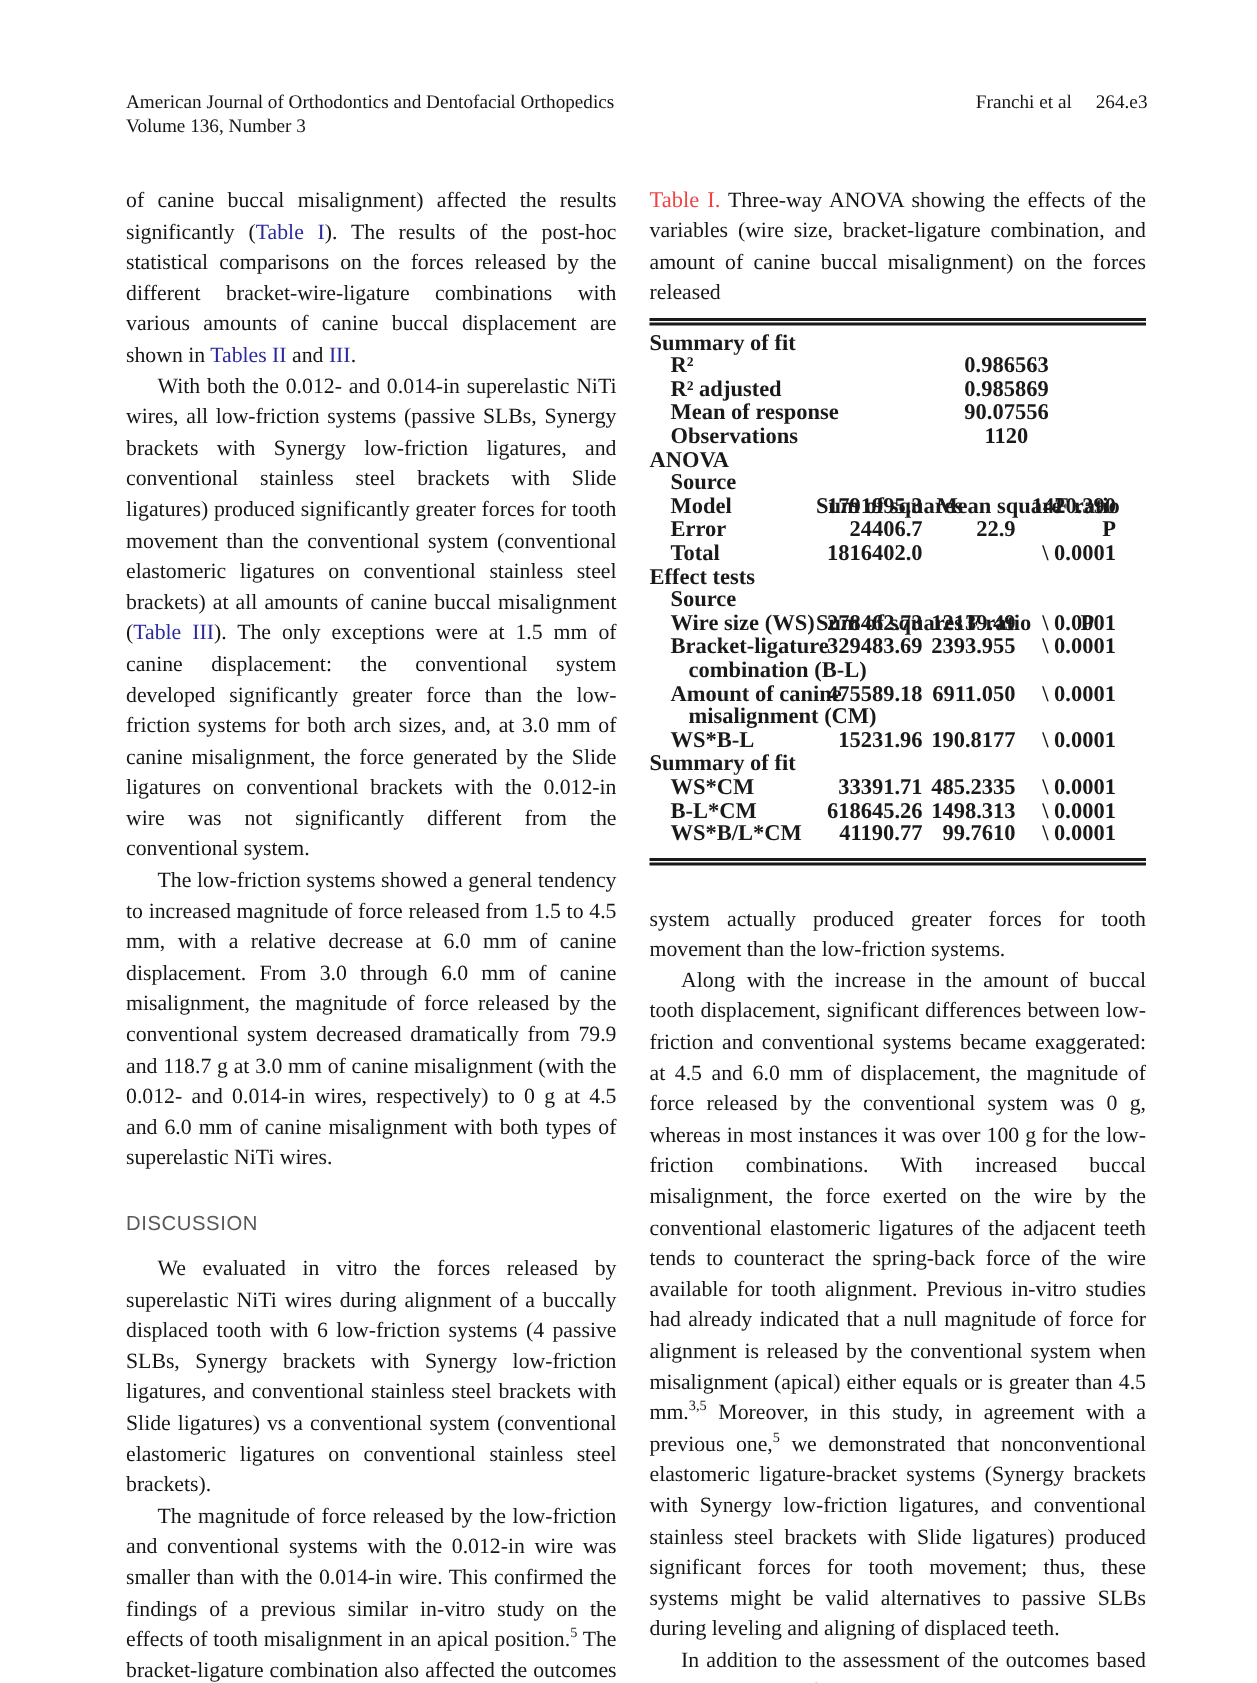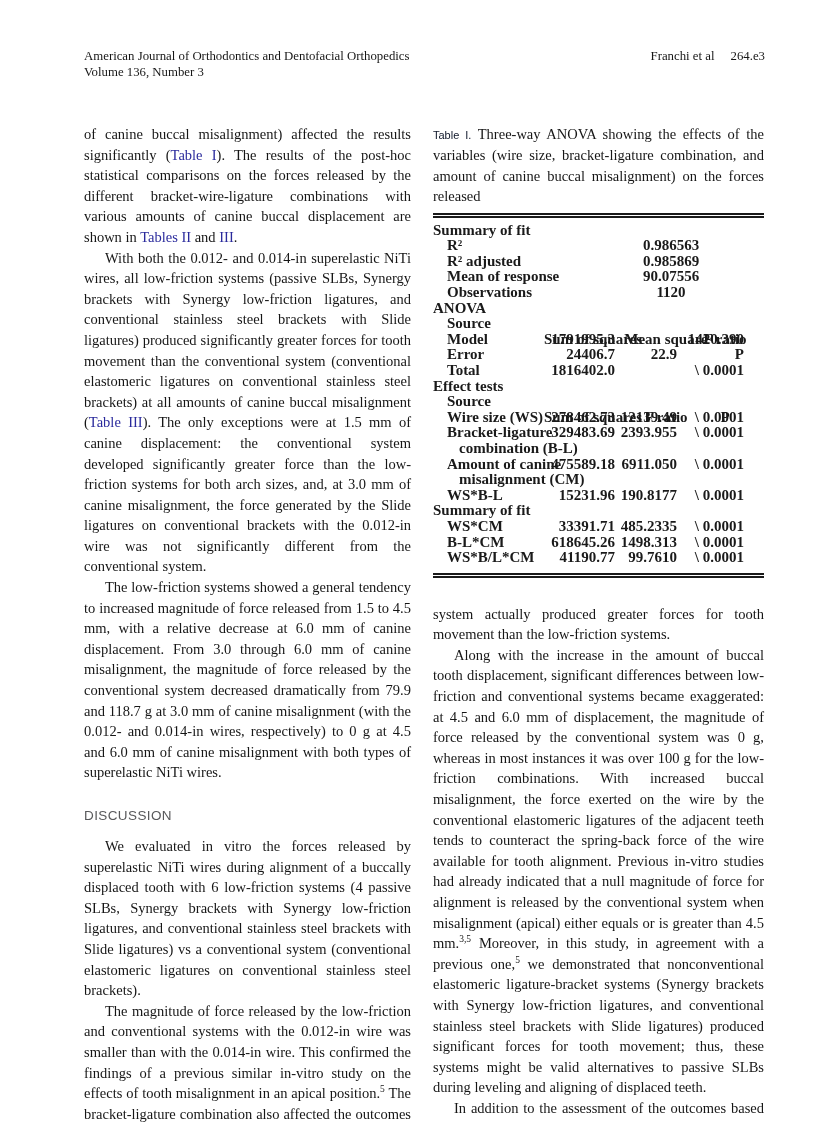--- a/index.html
+++ b/index.html
@@ -2,38 +2,38 @@
 <html lang="en"><head>
 <meta charset="utf-8">
 <style>
   html,body{margin:0;padding:0;}
   body{
     width:838px;height:1122px;background:#ffffff;position:relative;
     font-family:"Liberation Serif",serif;color:#161616;
     -webkit-font-smoothing:antialiased;
   }
   .running-head{
-    position:absolute;left:84px;right:73px;top:48px;
+    position:absolute;left:84px;right:73px;top:60px;
     display:flex;justify-content:space-between;
     font-size:12.8px;line-height:16px;
   }
   .rh-right{display:flex;gap:16px;white-space:nowrap;}
   .col{position:absolute;top:124px;}
   .col-left{left:84px;width:327px;}
   .col-right{left:433px;width:331px;}
   p.body{margin:0;font-size:14.5px;line-height:20.6px;text-align:justify;}
   p.indent{text-indent:21px;}
   .xlink{color:#2a2a9c;margin-top:24px;}
   sup{font-size:9.5px;line-height:0;}
   .sec-heading{
     font-family:"Liberation Sans","DejaVu Sans",sans-serif;font-weight:400;
     font-size:13.5px;color:#58595b;letter-spacing:0.4px;margin:25px 0 13px 0;
   }
   .caption{margin:0 0 6px 0;font-size:14.5px;line-height:20.4px;text-align:justify;}
-  .tbl-label{font-family:Liberation Sans, sans-serif;font-size:11px;color:#0f172a;}
+  .tbl-label{font-family:Liberation Serif, serif;font-size:15px;color:#ef4444;}
   .anova-table{
     border-top:5px double #1a1a1a;border-bottom:5px double #1a1a1a;
     padding:5px 0 7px 0;margin:0 0 26px 0;
     font-weight:bold;font-size:15px;line-height:15.6px;color:#1a1a1a;
   }
   .trow{position:relative;}
   .sec-label{display:block;padding-left:0;}
   .rlabel{display:block;padding-left:26px;text-indent:-12px;white-space:pre-line;}
   .v{position:absolute;top:0;left:0;text-align:right;}
   .v2{width:182px;}

